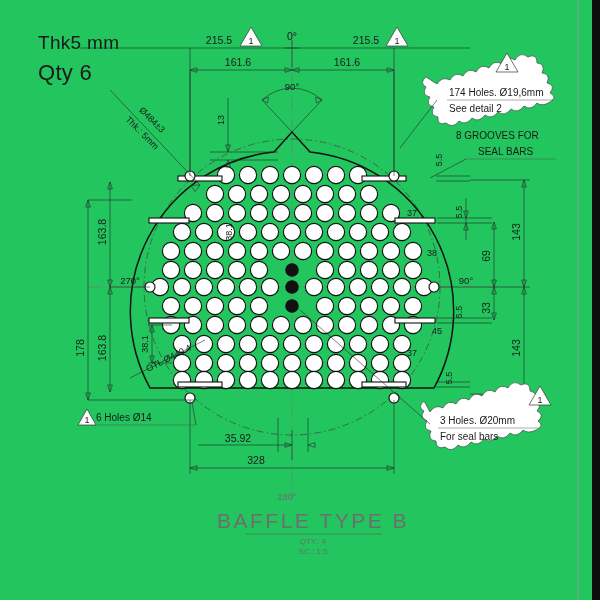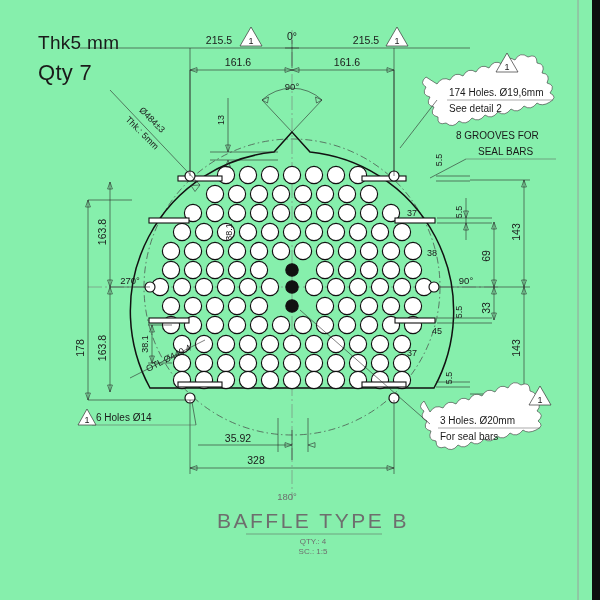--- a/index.html
+++ b/index.html
@@ -1,19 +1,19 @@
 <!DOCTYPE html>
 <html><head>
 <meta charset="utf-8">
 <title>Baffle Type B Drawing</title>
 <style>
   html,body{margin:0;padding:0;background:#ffffff;}
   body{width:600px;height:600px;overflow:hidden;
        font-family:"Liberation Sans","DejaVu Sans",sans-serif;color:#1a1a1a;}
-  #sheet{position:relative;width:600px;height:600px;background:#86efac;}
+  #sheet{position:relative;width:600px;height:600px;background:#22c55e;}
   svg.layer{position:absolute;left:0;top:0;width:600px;height:600px;overflow:visible;}
   .hand{position:absolute;font-family:"Liberation Sans",sans-serif;}
   .note-thk{left:38px;top:32px;font-size:19px;letter-spacing:.3px;}
   .note-qty{left:38px;top:60px;font-size:22px;letter-spacing:.3px;}
   text{font-family:"Liberation Sans","DejaVu Sans",sans-serif;fill:#1a1a1a;}
   .dim{font-size:10.5px;}
   .dimsm{font-size:9px;}
   .ang{font-size:9.5px;}
   .callout{font-size:10px;}
   .titletxt{font-size:21px;letter-spacing:2.5px;fill:#6e6e6e;}
@@ -31,21 +31,21 @@
   .groove{stroke:#111;stroke-width:1.1;fill:#fff;}
   .border{stroke:#9a9a9a;stroke-width:.9;fill:none;}
   .blackbar{fill:#0d0d0d;}
 </style>
 </head>
 <body>
 
 <div id="sheet">
 
   <div class="hand note-thk">Thk5 mm</div>
-  <div class="hand note-qty">Qty 7</div>
+  <div class="hand note-qty">Qty 6</div>
 
   <svg class="layer" viewBox="0 0 600 600">
 
     <line class="border" x1="578" y1="0" x2="578" y2="600"></line>
     <rect class="blackbar" x="592" y="0" width="8" height="600"></rect>
 
     <line class="center" x1="292" y1="30" x2="292" y2="500"></line>
     <line class="center" x1="88" y1="287" x2="500" y2="287"></line>
 
     <circle class="dashed" cx="292" cy="287" r="148"></circle>

